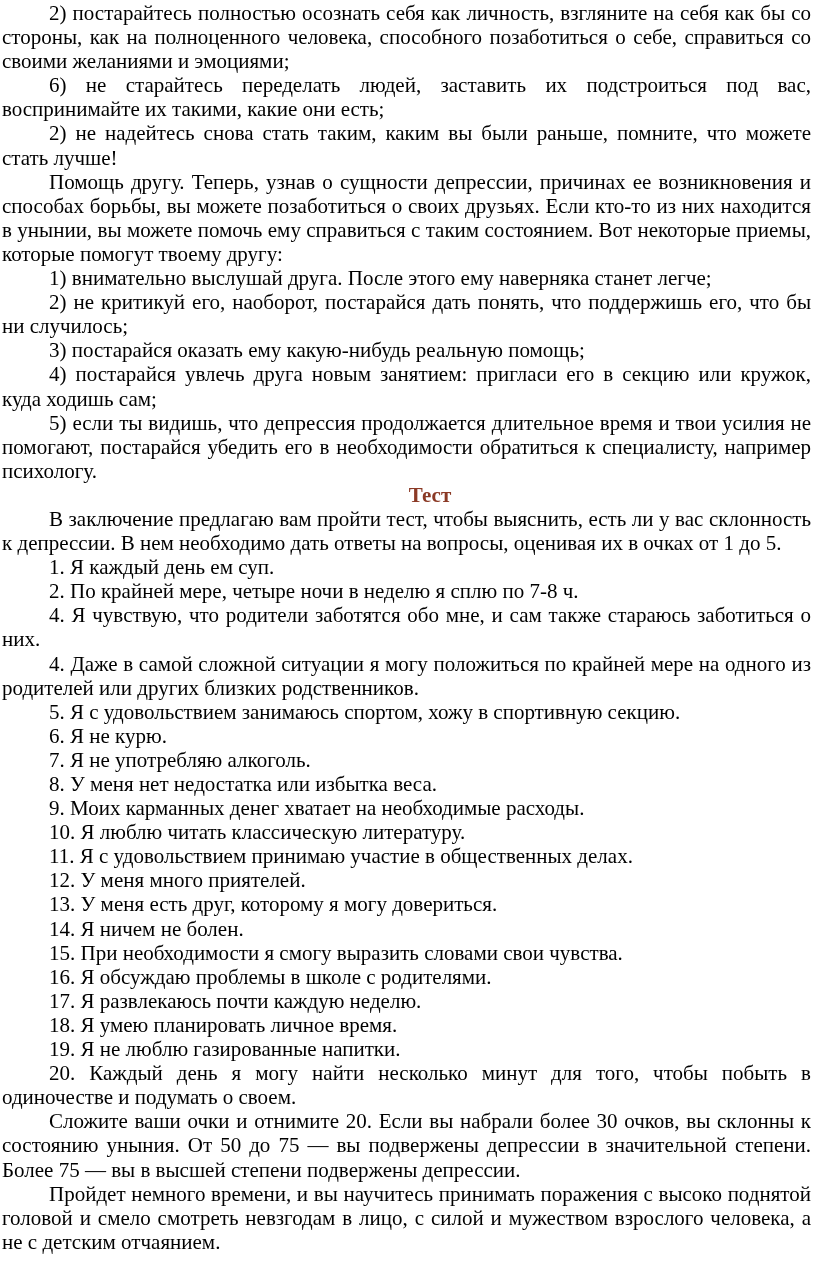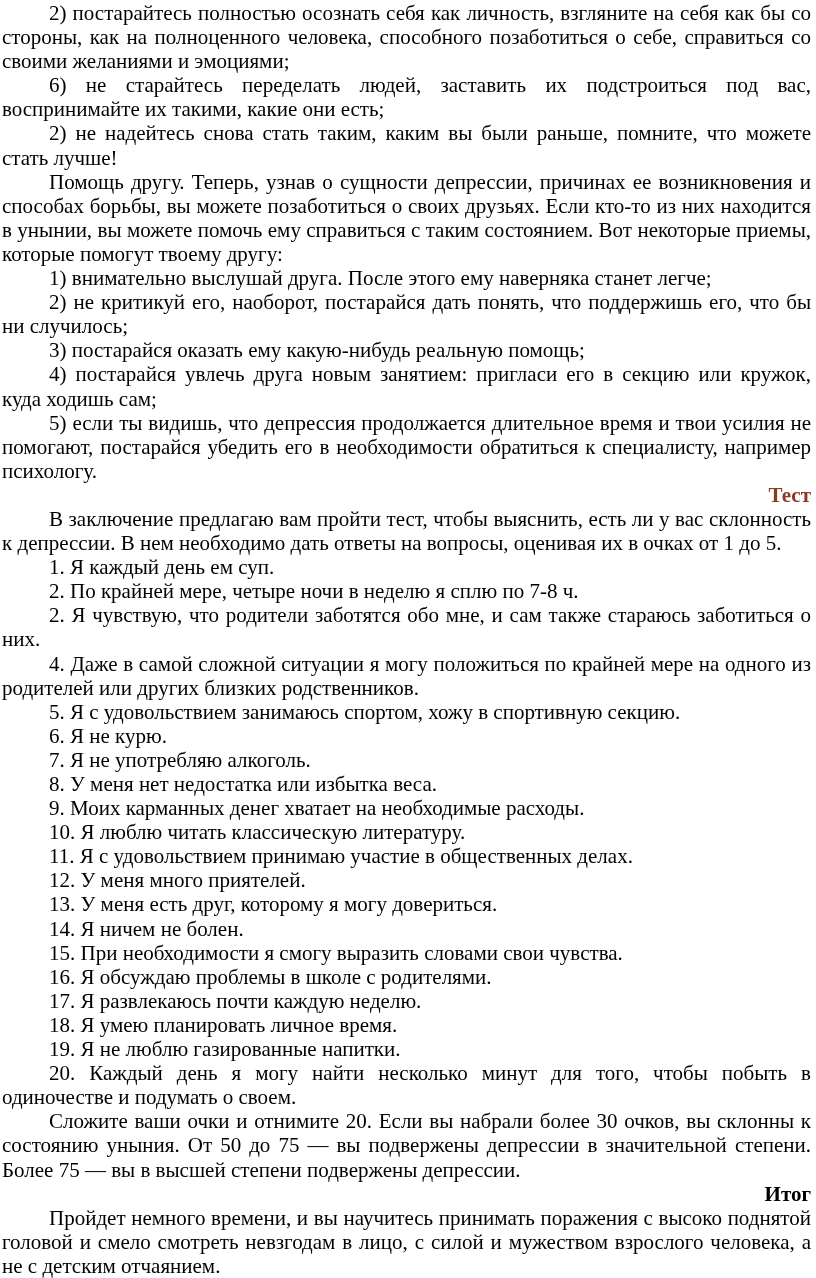--- a/index.html
+++ b/index.html
@@ -21,56 +21,55 @@
     hyphens: none;
     background: #ffffff;
   }
   .para, .heading {
     margin: 0;
     padding: 0;
     text-indent: 47px;
   }
   .heading {
     font-weight: bold;
-    text-align: right;
+    text-align: center;
   }
 </style>
 </head>
 <body>
 
 <div class="page">
   <div id="doc-body">
       <p class="para">2) постарайтесь полностью осознать себя как личность, взгляните на себя как бы со стороны, как на полноценного человека, способного позаботиться о себе, справиться со своими желаниями и эмоциями;</p>
       <p class="para">6) не старайтесь переделать людей, заставить их подстроиться под вас, воспринимайте их такими, какие они есть;</p>
       <p class="para">2) не надейтесь снова стать таким, каким вы были раньше, помните, что можете стать лучше!</p>
       <p class="para">Помощь другу. Теперь, узнав о сущности депрессии, причинах ее возникновения и способах борьбы, вы можете позаботиться о своих друзьях. Если кто-то из них находится в унынии, вы можете помочь ему справиться с таким состоянием. Вот некоторые приемы, которые помогут твоему другу:</p>
       <p class="para">1) внимательно выслушай друга. После этого ему наверняка станет легче;</p>
       <p class="para">2) не критикуй его, наоборот, постарайся дать понять, что поддержишь его, что бы ни случилось;</p>
       <p class="para">3) постарайся оказать ему какую-нибудь реальную помощь;</p>
       <p class="para">4) постарайся увлечь друга новым занятием: пригласи его в секцию или кружок, куда ходишь сам;</p>
       <p class="para">5) если ты видишь, что депрессия продолжается длительное время и твои усилия не помогают, постарайся убедить его в необходимости обратиться к специалисту, например психологу.</p>
       <p class="heading" style="color: rgb(139, 58, 38);">Тест</p>
       <p class="para">В заключение предлагаю вам пройти тест, чтобы выяснить, есть ли у вас склонность к депрессии. В нем необходимо дать ответы на вопросы, оценивая их в очках от 1 до 5.</p>
       <p class="para">1. Я каждый день ем суп.</p>
       <p class="para">2. По крайней мере, четыре ночи в неделю я сплю по 7-8 ч.</p>
-      <p class="para">2. Я чувствую, что родители заботятся обо мне, и сам также стараюсь заботиться о них.</p>
+      <p class="para">4. Я чувствую, что родители заботятся обо мне, и сам также стараюсь заботиться о них.</p>
       <p class="para">4. Даже в самой сложной ситуации я могу положиться по крайней мере на одного из родителей или других близких родственников.</p>
       <p class="para">5. Я с удовольствием занимаюсь спортом, хожу в спортивную секцию.</p>
       <p class="para">6. Я не курю.</p>
       <p class="para">7. Я не употребляю алкоголь.</p>
       <p class="para">8. У меня нет недостатка или избытка веса.</p>
       <p class="para">9. Моих карманных денег хватает на необходимые расходы.</p>
       <p class="para">10. Я люблю читать классическую литературу.</p>
       <p class="para">11. Я с удовольствием принимаю участие в общественных делах.</p>
       <p class="para">12. У меня много приятелей.</p>
       <p class="para">13. У меня есть друг, которому я могу довериться.</p>
       <p class="para">14. Я ничем не болен.</p>
       <p class="para">15. При необходимости я смогу выразить словами свои чувства.</p>
       <p class="para">16. Я обсуждаю проблемы в школе с родителями.</p>
       <p class="para">17. Я развлекаюсь почти каждую неделю.</p>
       <p class="para">18. Я умею планировать личное время.</p>
       <p class="para">19. Я не люблю газированные напитки.</p>
       <p class="para">20. Каждый день я могу найти несколько минут для того, чтобы побыть в одиночестве и подумать о своем.</p>
       <p class="para">Сложите ваши очки и отнимите 20. Если вы набрали более 30 очков, вы склонны к состоянию уныния. От 50 до 75 — вы подвержены депрессии в значительной степени. Более 75 — вы в высшей степени подвержены депрессии.</p>
-      <p class="heading">Итог</p>
       <p class="para">Пройдет немного времени, и вы научитесь принимать поражения с высоко поднятой головой и смело смотреть невзгодам в лицо, с силой и мужеством взрослого человека, а не с детским отчаянием.</p>
     </div>
 </div>
 
 </body></html>

